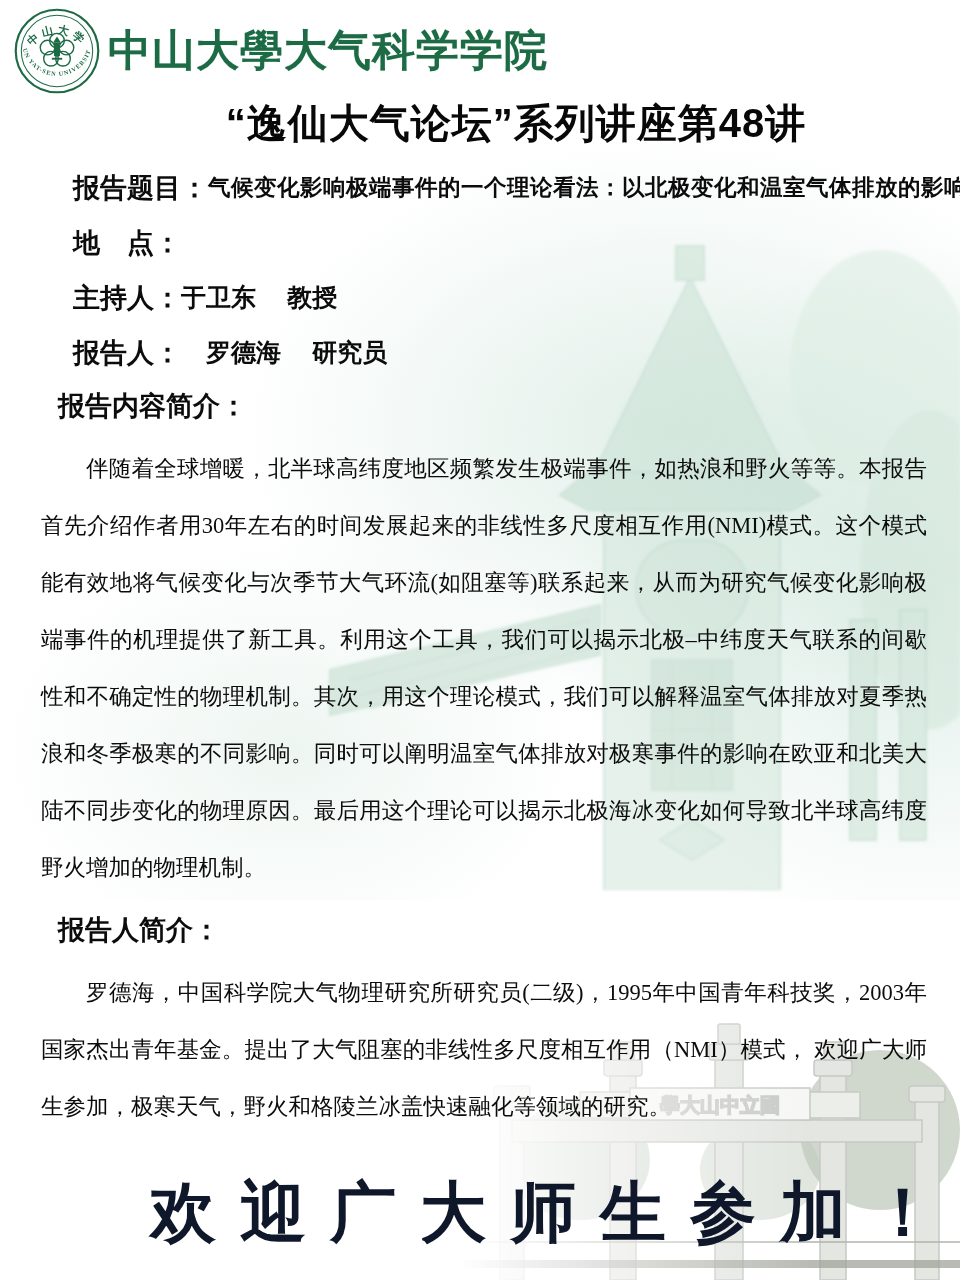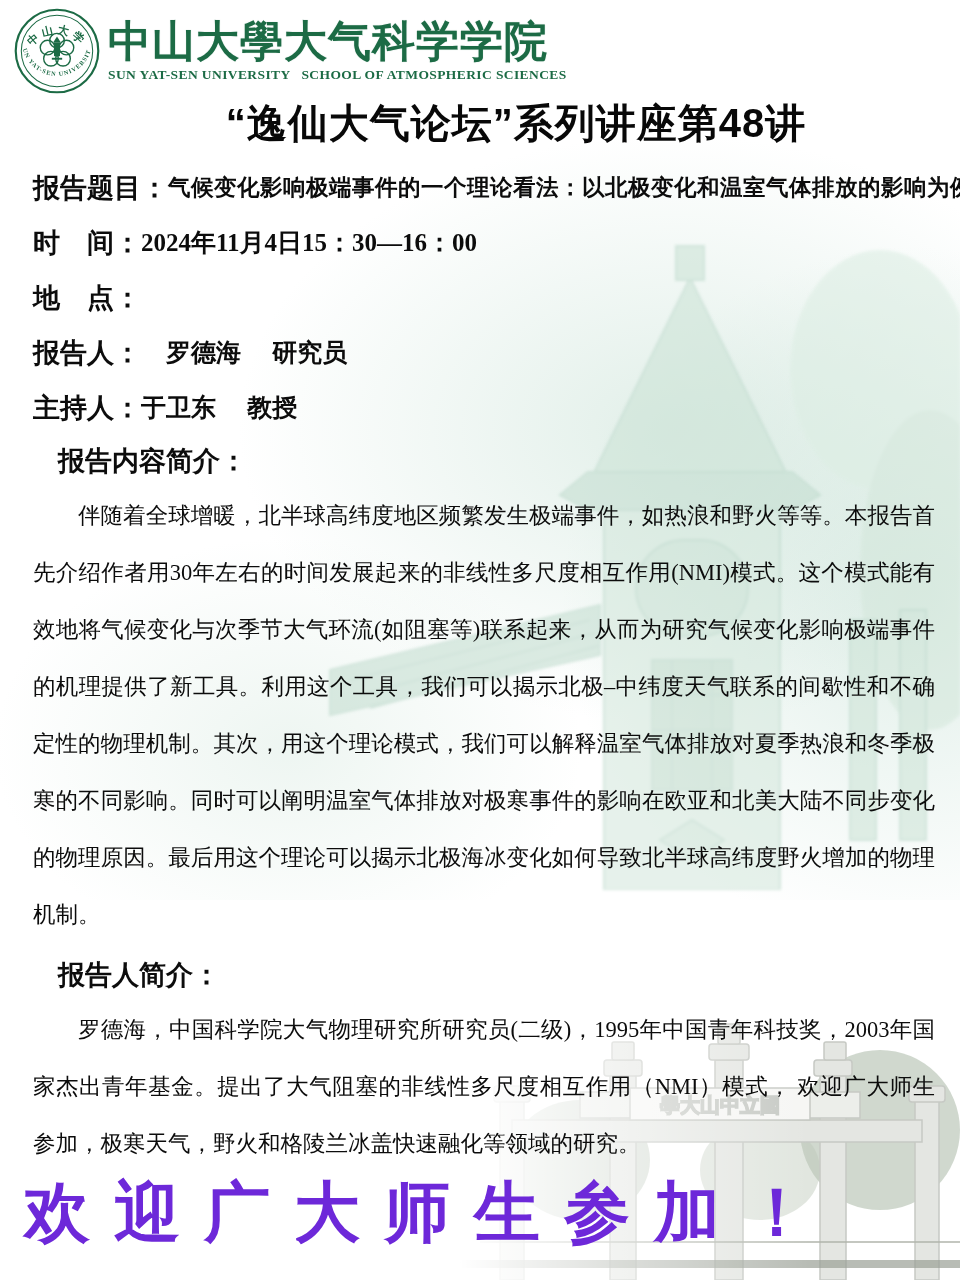--- a/index.html
+++ b/index.html
@@ -37,40 +37,40 @@
     margin-top:2px;font-family:"Liberation Serif",serif;white-space:pre;
   }
   
   .main-title{
     position:absolute;top:96px;left:0;width:100%;text-align:center;
     font-size:40px;font-weight:900;color:#080808;
     font-family:"Liberation Sans",sans-serif;letter-spacing:1px;margin-left:36px;
   }
   
   .details{position:absolute;top:160px;left:33px;right:25px;}
-  .detail-row{height:55px;display:flex;align-items:center;}
+  .detail-row{height:55px;display:flex;align-items:center;margin-left:40px;}
   .detail-label{
     font-size:27px;font-weight:bold;white-space:pre;flex:0 0 auto;
     font-family:"Liberation Serif",serif;
   }
   .detail-value{font-size:25px;font-weight:bold;white-space:pre;}
   .detail-value.topic{font-size:22.5px;font-weight:600;letter-spacing:.5px;}
   .section-heading{
     height:52px;display:flex;align-items:center;
     font-size:27px;font-weight:bold;font-family:"Liberation Serif",serif;margin-left:25px;
   }
   .body-text{
     font-size:22.5px;line-height:57px;text-align:justify;
-    text-indent:2em;margin:0;color:#0c0c0c;
+    text-indent:2em;margin:8px;color:#0c0c0c;
     font-family:"Liberation Serif",serif;
   }
   
   .welcome{
-    position:absolute;left:0;bottom:22px;width:100%;text-align:left;
-    font-size:66px;font-weight:900;color:#6d28d9;letter-spacing:24px;
+    position:absolute;left:0;bottom:22px;width:100%;text-align:right;
+    font-size:66px;font-weight:900;color:#0f172a;letter-spacing:24px;
     font-family:"Liberation Serif",serif;white-space:nowrap;text-indent:24px;
   }
 </style>
 </head>
 <body>
 
 <div class="poster">
 
   <div class="bg-wash"></div>
 
@@ -158,50 +158,45 @@
         <circle cx="57" cy="59" r="8.5"></circle>
         <circle cx="43" cy="59" r="8.5"></circle>
         <circle cx="39" cy="46" r="8.5"></circle>
         <rect x="46.5" y="40" width="7" height="16" fill="#1c6b45" stroke="none"></rect>
         <polygon points="50,33 45.5,40 54.5,40" fill="#1c6b45" stroke="none"></polygon>
         <line x1="44" y1="59" x2="56" y2="59" stroke-width="2.2"></line>
       </g>
     </svg>
     <div class="header-text">
       <div class="cn-title">中山大學大气科学学院</div>
-      <div class="en-title">SUN YAT-SEN UNIVERSITY   SCHOOL OF ATMOSPHERIC SCIENCES</div>
     </div>
   </div>
 
   <div class="main-title">“逸仙大气论坛”系列讲座第48讲</div>
 
   <div class="details">
 
     <div class="detail-row">
       <span class="detail-label">报告题目：</span>
       <span class="detail-value topic">气候变化影响极端事件的一个理论看法：以北极变化和温室气体排放的影响为例</span>
     </div>
 
-    <div class="detail-row">
-      <span class="detail-label">时　间：</span>
-      <span class="detail-value">2024年11月4日15：30—16：00</span>
-    </div>
 
     <div class="detail-row">
       <span class="detail-label">地　点：</span>
+    </div>
+
+    <div class="detail-row">
+      <span class="detail-label">主持人：</span>
+      <span class="detail-value">于卫东　 教授</span>
     </div>
 
     <div class="detail-row">
       <span class="detail-label">报告人：</span>
       <span class="detail-value">　罗德海　 研究员</span>
-    </div>
-
-    <div class="detail-row">
-      <span class="detail-label">主持人：</span>
-      <span class="detail-value">于卫东　 教授</span>
     </div>
 
     <div class="section-heading">报告内容简介：</div>
     <p class="body-text">伴随着全球增暖，北半球高纬度地区频繁发生极端事件，如热浪和野火等等。本报告首先介绍作者用30年左右的时间发展起来的非线性多尺度相互作用(NMI)模式。这个模式能有效地将气候变化与次季节大气环流(如阻塞等)联系起来，从而为研究气候变化影响极端事件的机理提供了新工具。利用这个工具，我们可以揭示北极–中纬度天气联系的间歇性和不确定性的物理机制。其次，用这个理论模式，我们可以解释温室气体排放对夏季热浪和冬季极寒的不同影响。同时可以阐明温室气体排放对极寒事件的影响在欧亚和北美大陆不同步变化的物理原因。最后用这个理论可以揭示北极海冰变化如何导致北半球高纬度野火增加的物理机制。</p>
 
     <div class="section-heading" style="margin-top:6px;text-align:right;">报告人简介：</div>
     <p class="body-text">罗德海，中国科学院大气物理研究所研究员(二级)，1995年中国青年科技奖，2003年国家杰出青年基金。提出了大气阻塞的非线性多尺度相互作用（NMI）模式， 欢迎广大师生参加，极寒天气，野火和格陵兰冰盖快速融化等领域的研究。</p>
   </div>
 
   <div class="welcome">欢迎广大师生参加！</div>

